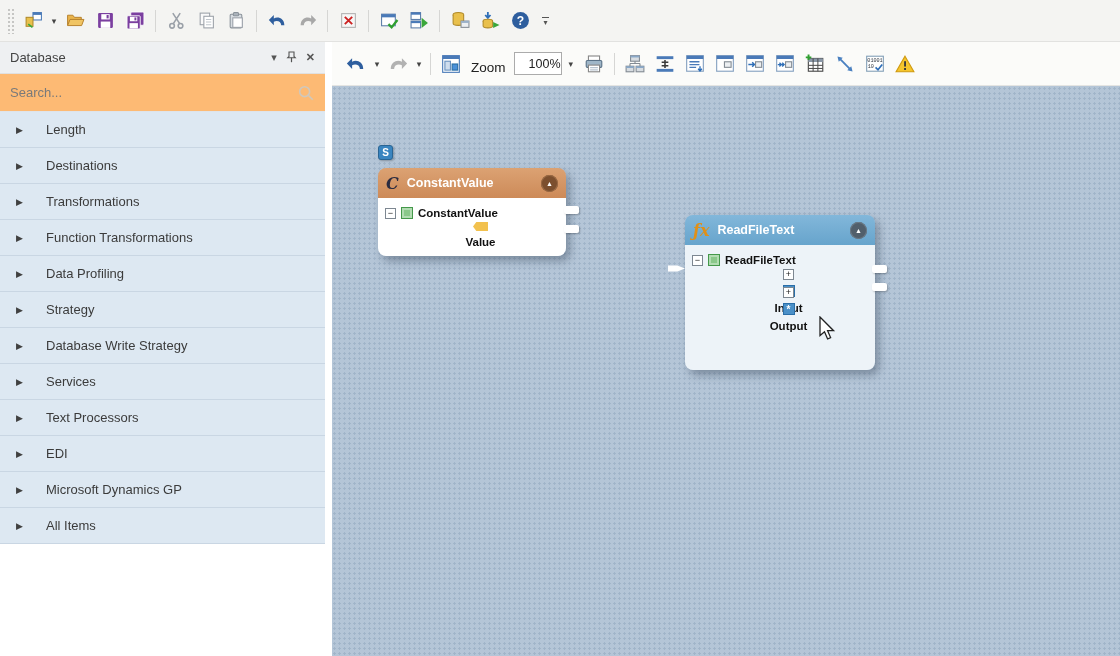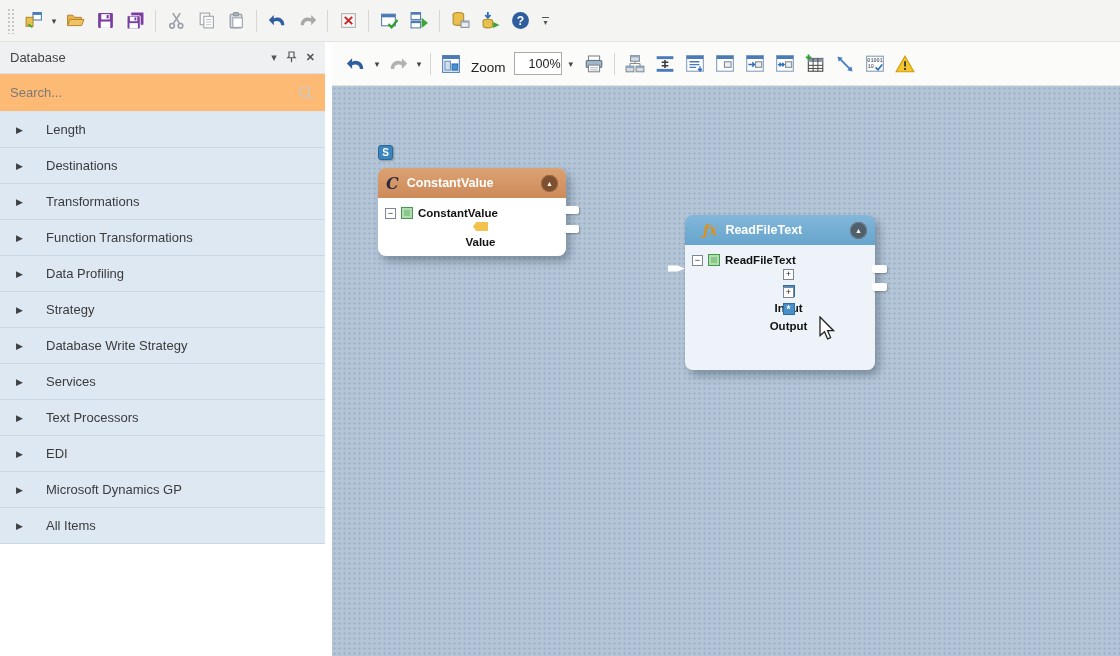--- a/index.html
+++ b/index.html
@@ -54,21 +54,21 @@
             background-size:5px 5px; overflow:hidden; }
 
   .src-badge { position:absolute; width:15px; height:15px; background:#3a85c0; border:1px solid #2a6594; border-radius:3px; color:#fff; font-size:10px; font-weight:bold; display:flex; align-items:center; justify-content:center; box-shadow:1px 1px 2px rgba(0,0,0,0.25); }
 
   .node { position:absolute; border-radius:8px; box-shadow:4px 5px 8px rgba(40,55,75,0.4); }
   .node-header { height:30px; display:flex; align-items:center; padding:0 8px; border-radius:8px 8px 0 0; color:#fff; font-weight:bold; font-size:12.5px; gap:8px; }
   .cv .node-header { background:linear-gradient(180deg,#dca273,#cd8a58); }
   .rft .node-header { background:linear-gradient(180deg,#82b7da,#67a4cc); }
   .hdr-glyph { font-family:"DejaVu Serif", serif; font-style:italic; font-weight:bold; }
   .cv .hdr-glyph { color:#2b2b40; font-size:16px; }
-  .rft .hdr-glyph { color:#e09018; font-size:14px;margin-left:10px; }
+  .rft .hdr-glyph { color:#e09018; font-size:16px; }
   .collapse-btn { margin-left:auto; width:17px; height:17px; border-radius:50%; display:flex; align-items:center; justify-content:center; font-size:7px; color:#fff; }
   .cv .collapse-btn { background:#7c4f2e; box-shadow:inset 0 0 0 1px #9a6a45; }
   .rft .collapse-btn { background:#515f6b; box-shadow:inset 0 0 0 1px #6b7a86; }
   .node-body { border-radius:0 0 8px 8px; padding:6px 7px; }
   .cv .node-body { background:#ffffff; min-height:58px; }
   .rft .node-body { background:#edf3f8; height:125px; }
   .tree-row { display:flex; align-items:center; gap:5px; height:18px; font-size:11.5px; color:#111; }
   .tree-row.indent { padding-left:17px;flex-direction:column; }
   .bold { font-weight:bold; }
   .expander { width:11px; height:11px; background:#fff; border:1px solid #7d8791; font-size:9px; line-height:9px; text-align:center; color:#222; flex:0 0 auto; }

